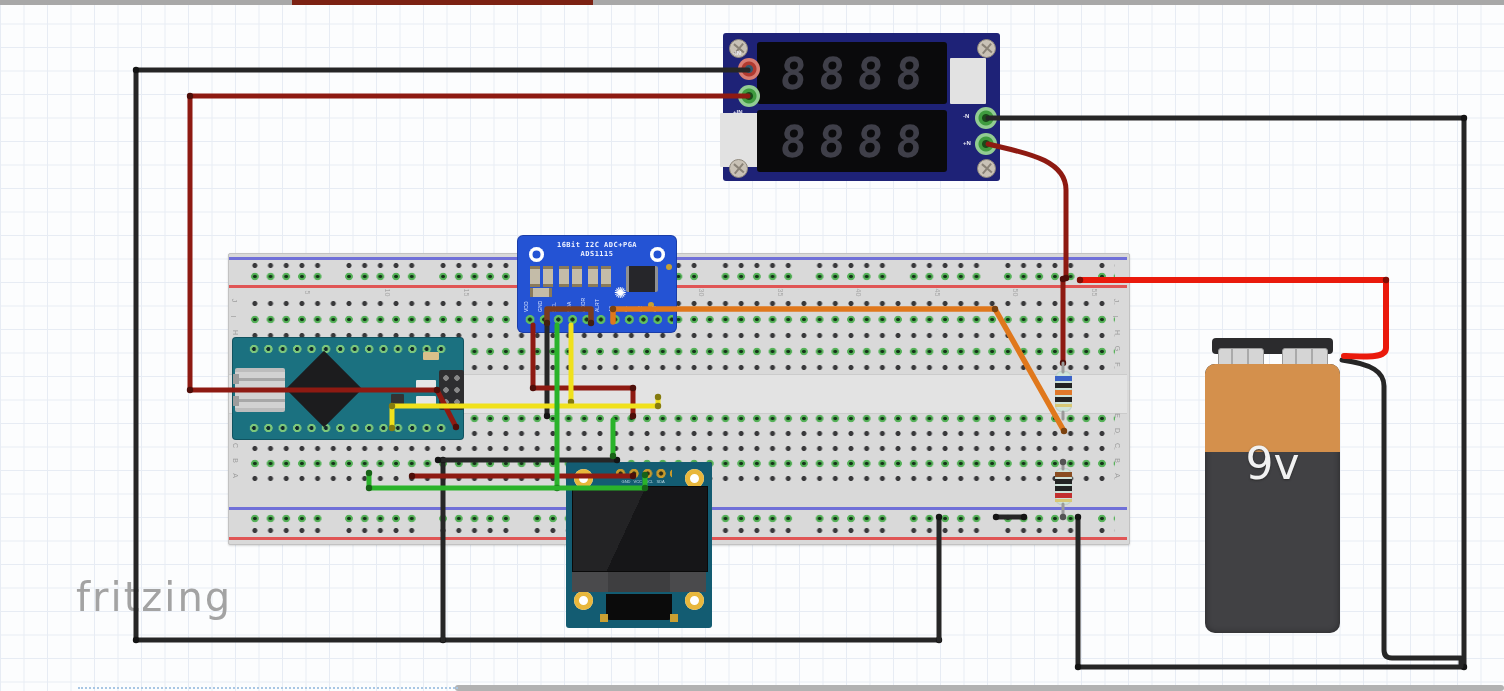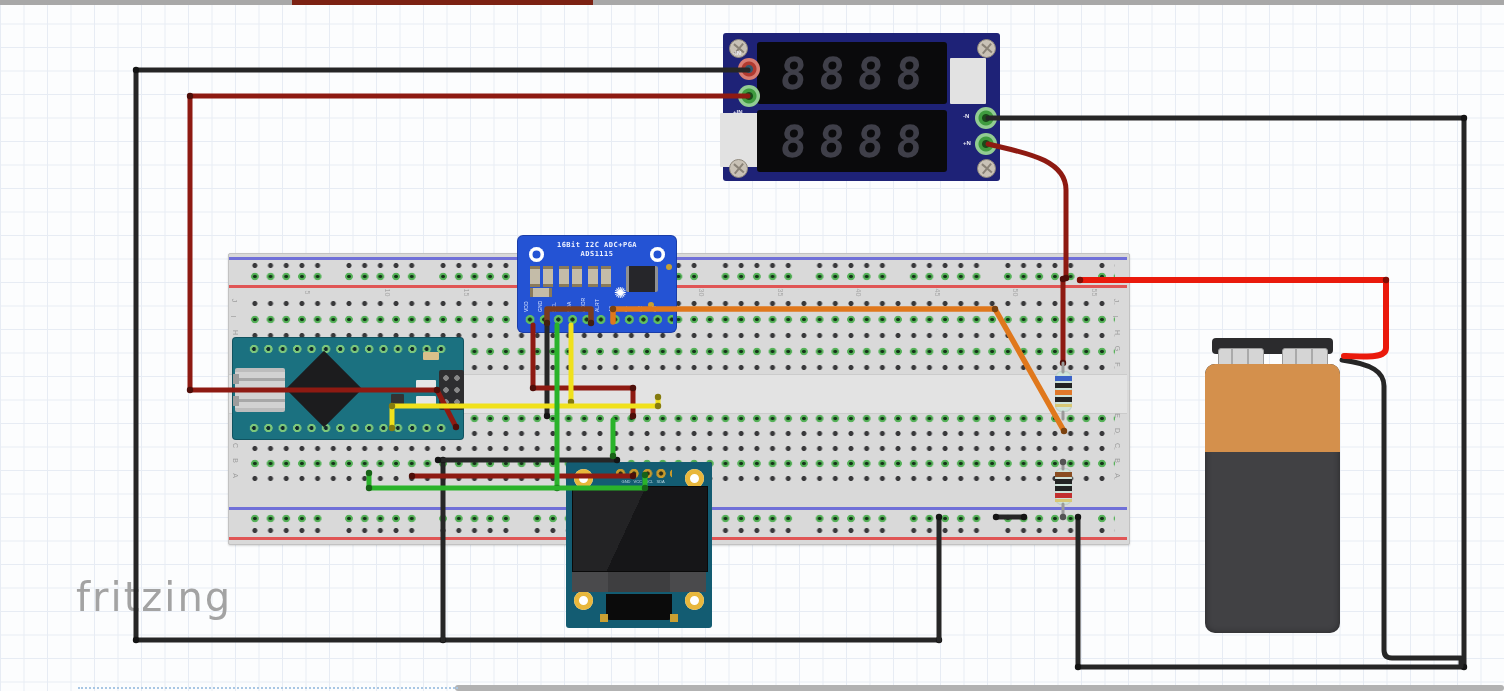--- a/index.html
+++ b/index.html
@@ -286,20 +286,21 @@
   <div id="oled-tab"></div>
   <div class="oled-tab-gold" style="left:34px"></div>
   <div class="oled-tab-gold" style="left:104px"></div>
 </div>
 
 <div class="abs" id="battery">
   <div id="bat-cap"></div>
   <div class="bat-term" style="left:13px"></div>
   <div class="bat-term" style="left:77px"></div>
   <div id="bat-body"></div>
+  <div id="bat-label">9v</div>
 </div>
 
 <div class="abs resistor" id="resistor-1" style="left:1055px;top:371px;height:41px">
   <span style="top:5px;background:#3b63c8"></span>
   <span style="top:12px;background:#232323"></span>
   <span style="top:19px;background:#e0782a"></span>
   <span style="top:26px;background:#232323"></span>
   <span style="top:33px;height:3px;background:#d8c875"></span>
 </div>
 <div class="abs resistor" id="resistor-2" style="left:1055px;top:468px;height:37px">

